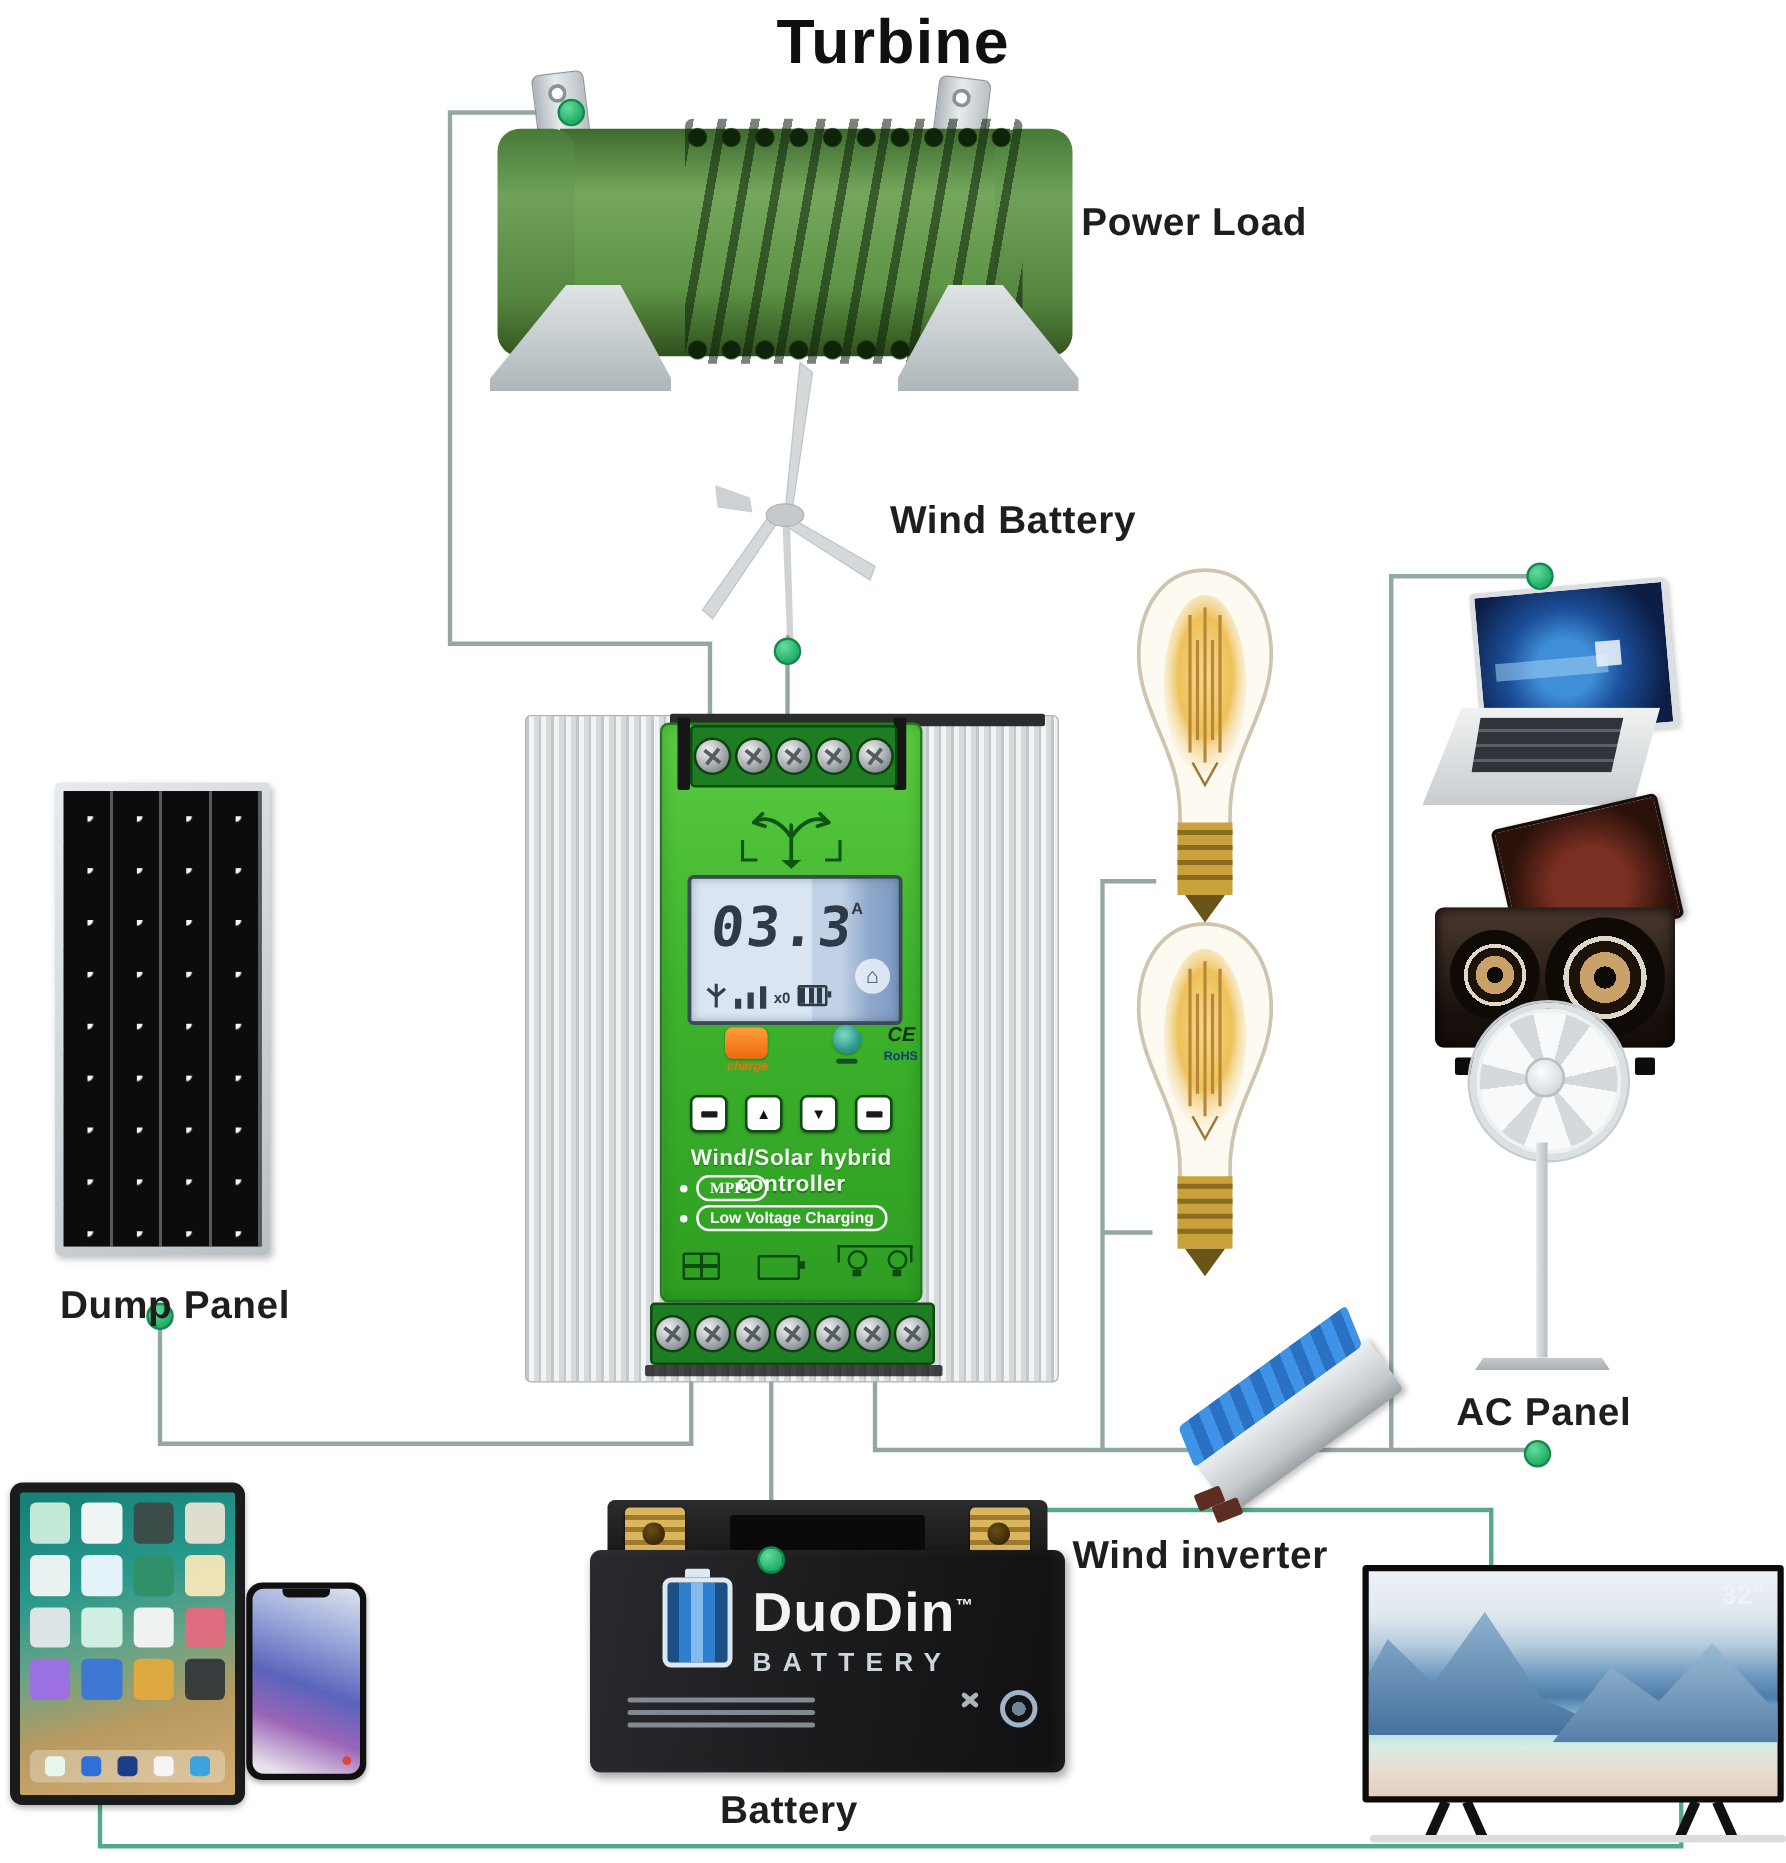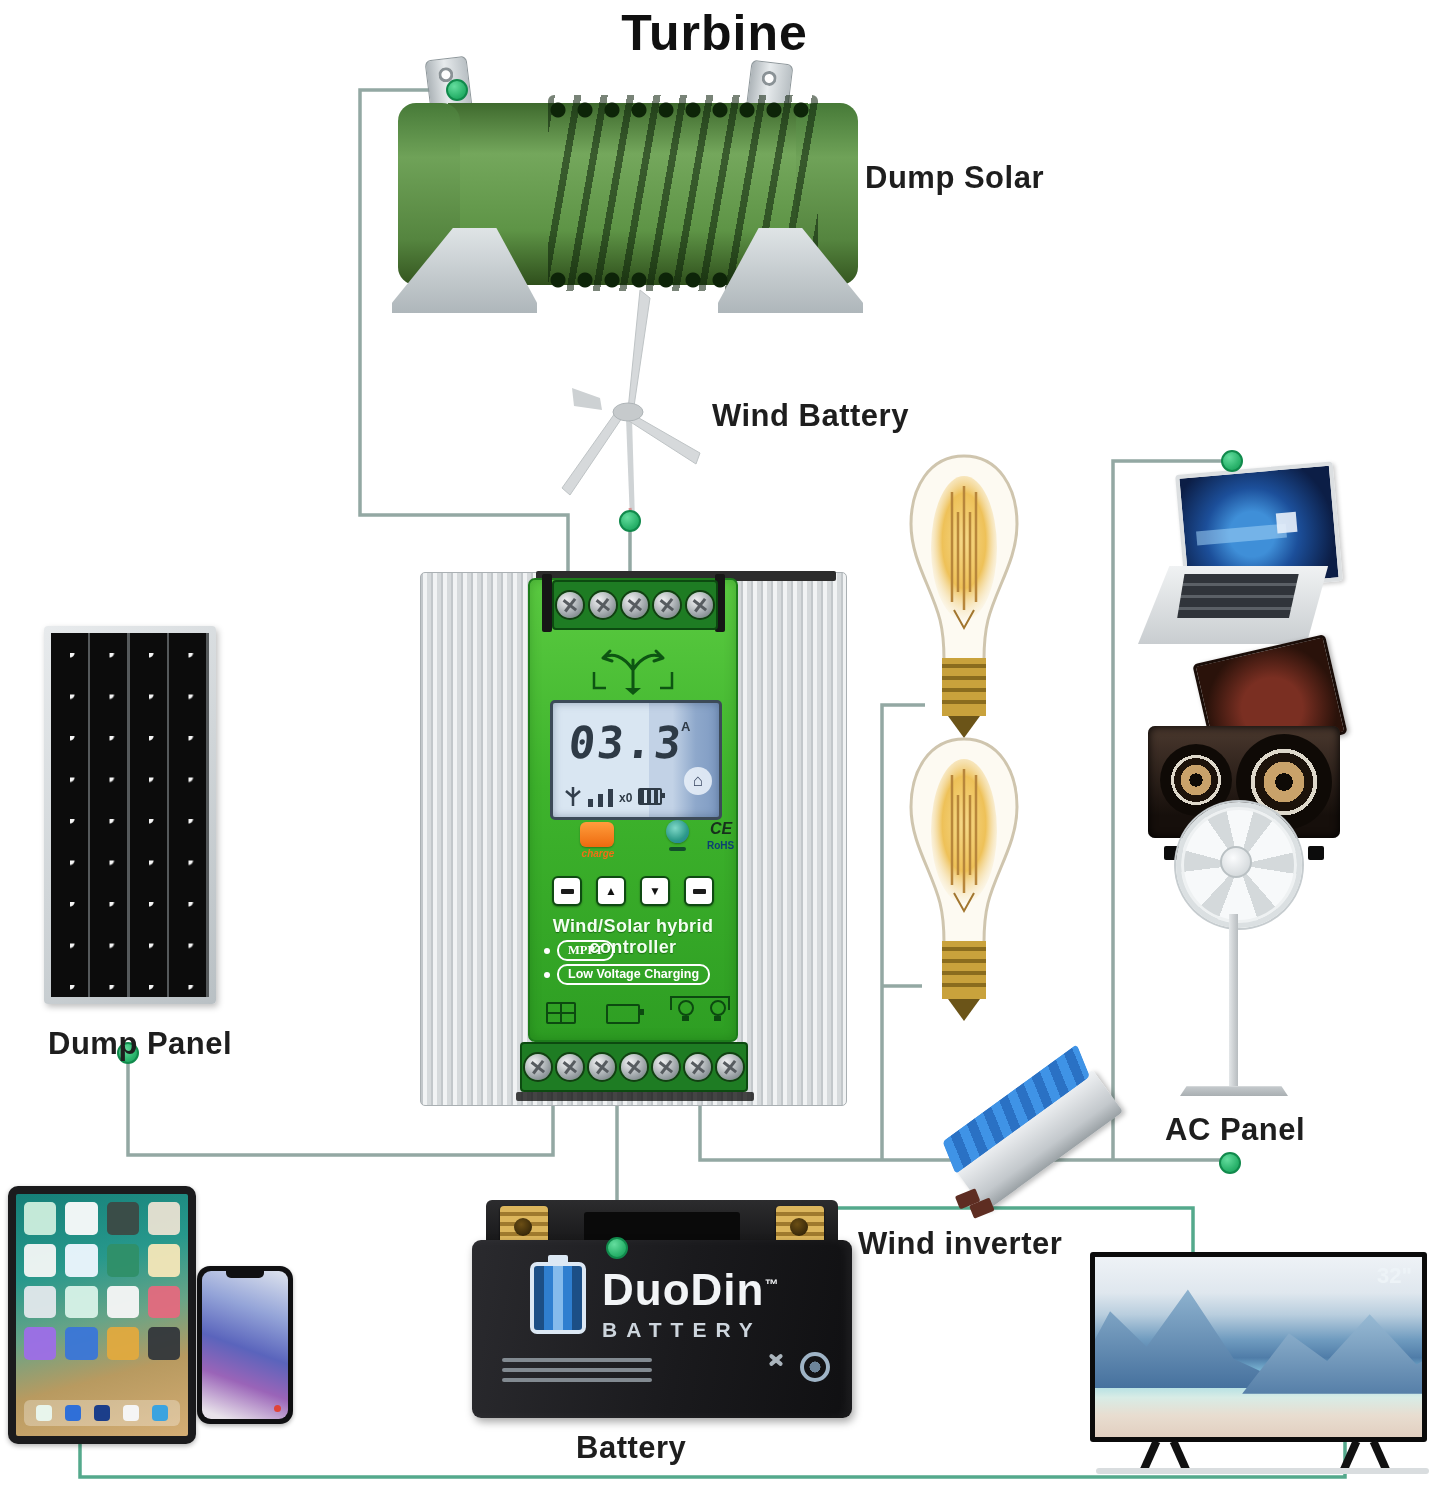--- a/index.html
+++ b/index.html
@@ -247,21 +247,21 @@
     <polyline class="wgreen" points="80,1420 80,1477 1345,1477 1345,1405"></polyline>
   </svg>
 
   <div class="node" style="left:446px;top:79px;"></div>
   <div class="node" style="left:619px;top:510px;"></div>
   <div class="node" style="left:117px;top:1042px;"></div>
   <div class="node" style="left:1221px;top:450px;"></div>
   <div class="node" style="left:1219px;top:1152px;"></div>
   <div class="node" style="left:606px;top:1237px;"></div>
 
-  <div class="lbl" style="left:865px;top:160px;">Dump Solar</div>
+  <div class="lbl" style="left:865px;top:160px;">Power Load</div>
   <div class="lbl" style="left:712px;top:398px;">Wind Battery</div>
   <div class="lbl" style="left:48px;top:1026px;">Dump Panel</div>
   <div class="lbl" style="left:1165px;top:1112px;">AC Panel</div>
   <div class="lbl" style="left:858px;top:1226px;">Wind inverter</div>
   <div class="lbl" style="left:576px;top:1430px;">Battery</div>
 
   <div class="abs dump">
     <div class="tab" style="left:428px;top:58px;transform:rotate(-7deg);"></div>
     <div class="tab" style="left:748px;top:62px;transform:rotate(7deg);"></div>
     <div class="body">

